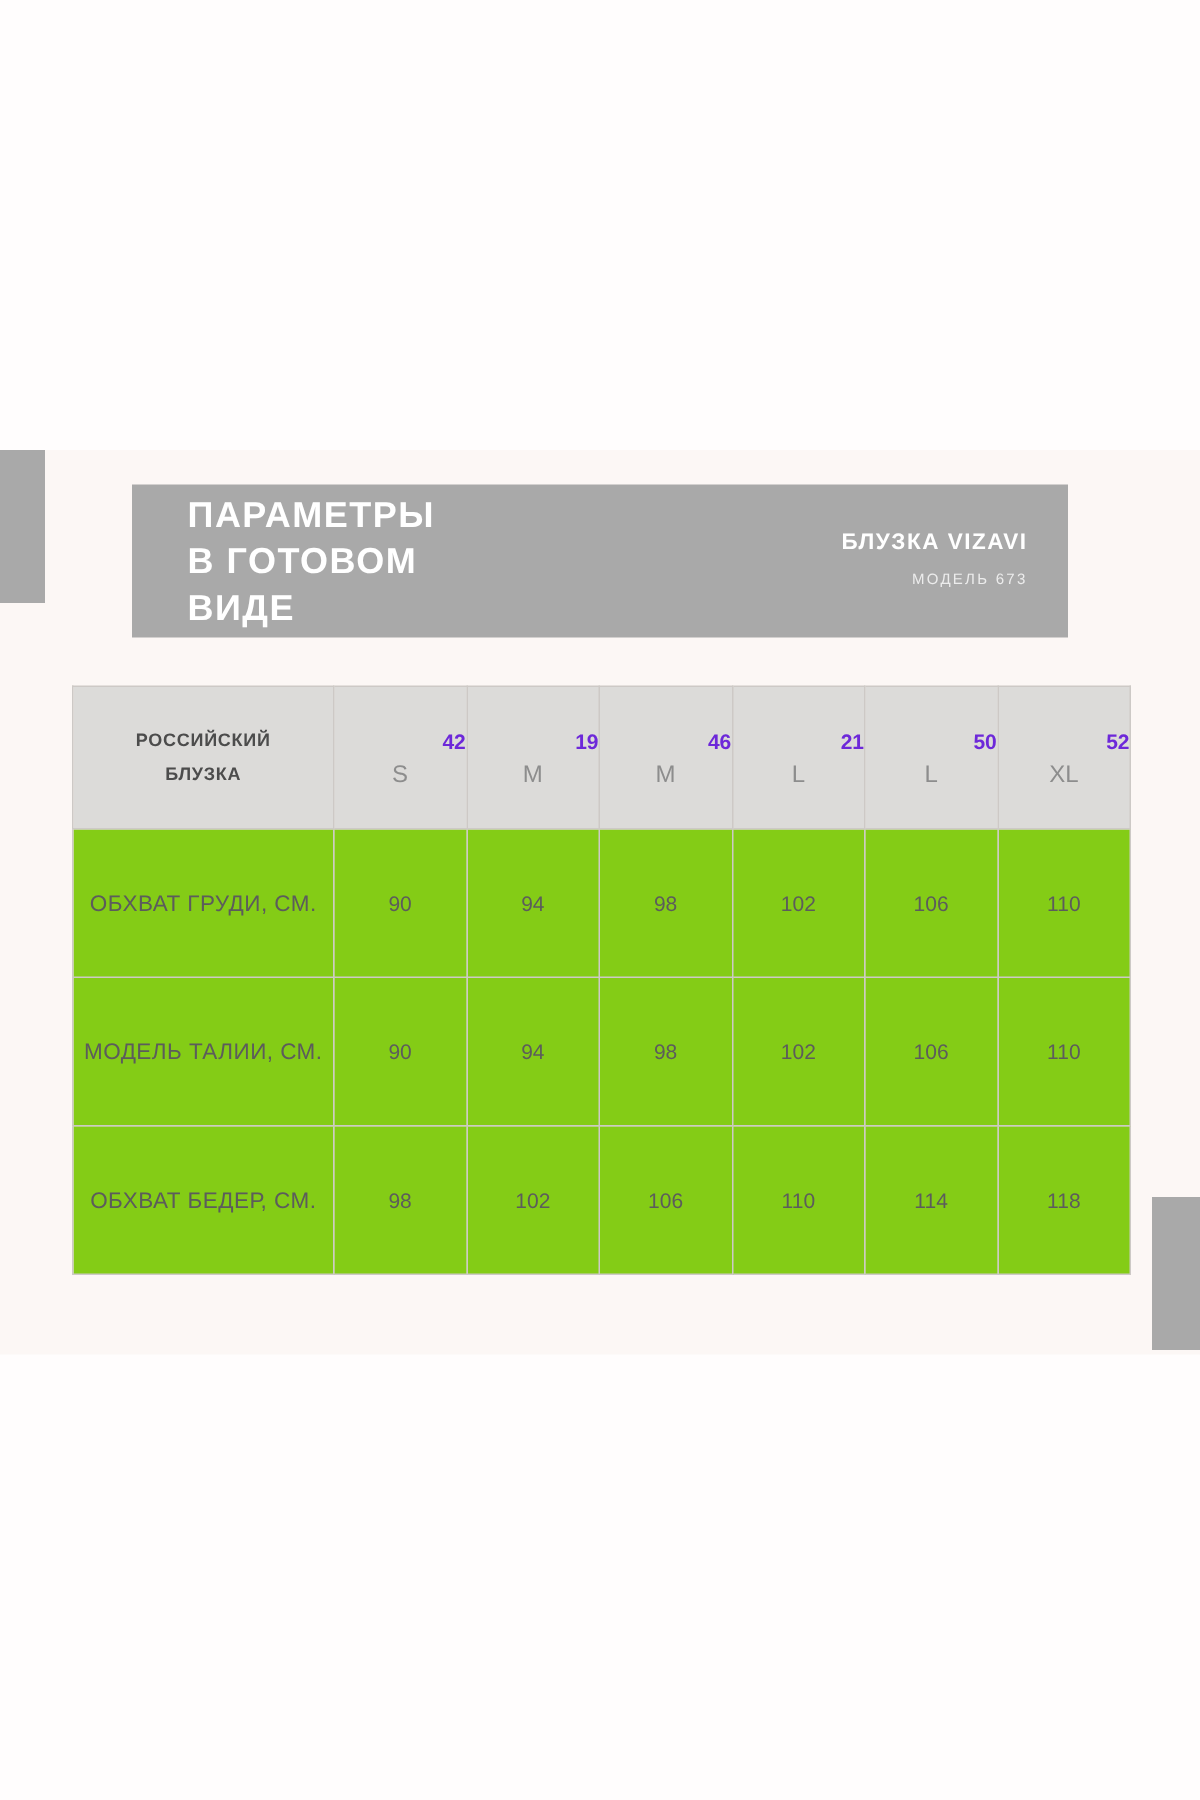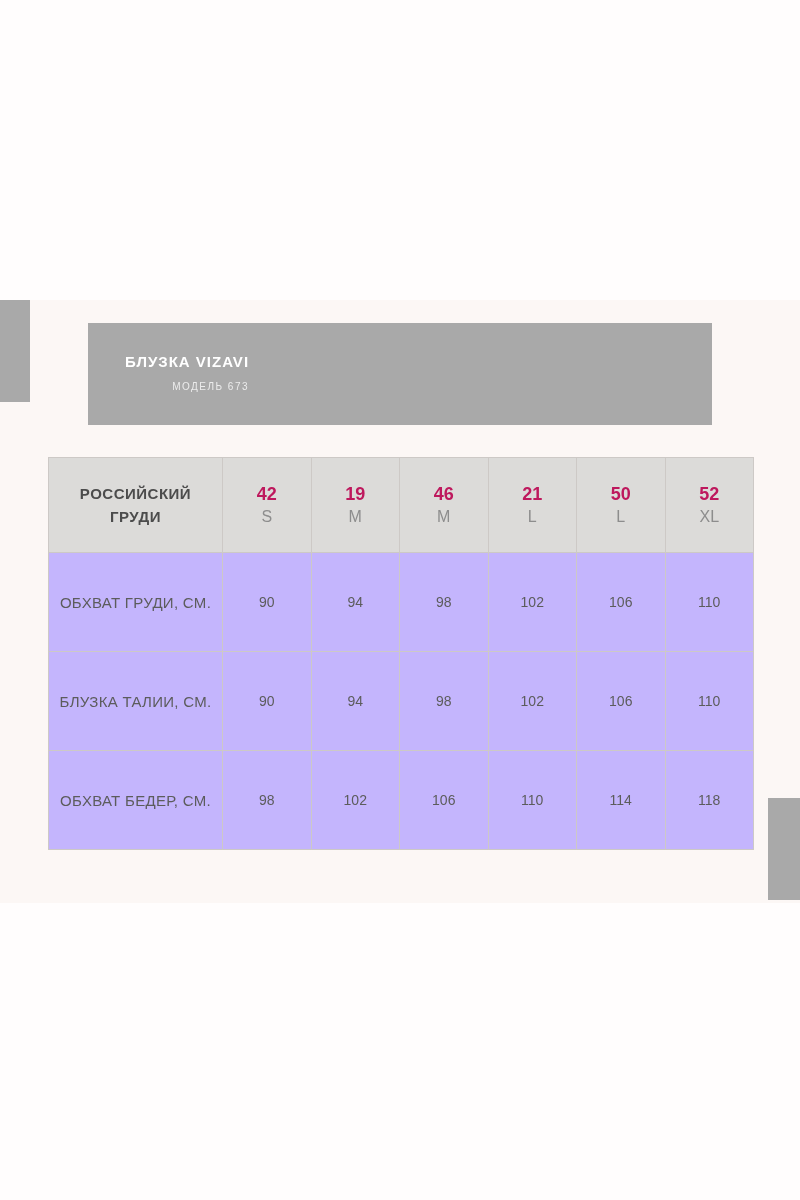--- a/index.html
+++ b/index.html
@@ -68,37 +68,38 @@
     table-layout: fixed;
   }
   .size-table th, .size-table td {
     border: 1px solid #cdc9c6;
     text-align: center;
     vertical-align: middle;
   }
   .size-table thead tr { height: 95px; }
   .size-table tbody tr { height: 99px; }
   .size-table thead th { background: #dcdbd9; }
-  .size-table tbody td { background: #c4b5fd; }
+  .size-table tbody td { background: #84cc16; }
   .col-label { width: 174px; }
   .col-size { width: 88.5px; }
   .hdr-label {
-    font-size: 15px;
+    font-size: 12px;
     font-weight: bold;
     color: #4c4c4c;
     line-height: 23px;
     letter-spacing: 0.5px;
   }
   .hdr-label span { display: block; }
   .size-ru {
     display: block;
-    font-size: 18px;
-    font-weight: bold;
-    color: #be185d;
+    font-size: 14px;
+    font-weight: bold;
+    color: #6d28d9;
     line-height: 23px;
+    text-align: right;
   }
   .size-intl {
     display: block;
     font-size: 16px;
     font-weight: normal;
     color: #8d8d8d;
     line-height: 21px;
   }
   .row-label {
     font-size: 15px;
@@ -113,20 +114,25 @@
 </head>
 <body>
 
 <div class="page">
 
   <div class="band"></div>
   <div class="accent-block accent-left"></div>
   <div class="accent-block accent-right"></div>
 
   <div class="banner">
+    <div class="banner-title">
+      <span>ПАРАМЕТРЫ</span>
+      <span>В ГОТОВОМ</span>
+      <span>ВИДЕ</span>
+    </div>
     <div class="banner-right">
       <div class="banner-product">БЛУЗКА VIZAVI</div>
       <div class="banner-model">МОДЕЛЬ 673</div>
     </div>
   </div>
 
   <table class="size-table">
     <colgroup>
       <col class="col-label">
       <col class="col-size">
@@ -134,21 +140,21 @@
         <col class="col-size">
       <col class="col-size">
         <col class="col-size">
         <col class="col-size">
     </colgroup>
     <thead>
       <tr>
         <th>
           <div class="hdr-label">
             <span>РОССИЙСКИЙ</span>
-            <span>ГРУДИ</span>
+            <span>БЛУЗКА</span>
           </div>
         </th>
         <th>
           <span class="size-ru">42</span>
           <span class="size-intl">S</span>
         </th>
         <th>
           <span class="size-ru">19</span>
           <span class="size-intl">M</span>
         </th>
@@ -174,21 +180,21 @@
       <tr>
         <td class="row-label">ОБХВАТ ГРУДИ, СМ.</td>
         <td class="cell-value">90</td>
         <td class="cell-value">94</td>
         <td class="cell-value">98</td>
         <td class="cell-value">102</td>
         <td class="cell-value">106</td>
         <td class="cell-value">110</td>
       </tr>
       <tr>
-        <td class="row-label">БЛУЗКА ТАЛИИ, СМ.</td>
+        <td class="row-label">МОДЕЛЬ ТАЛИИ, СМ.</td>
         <td class="cell-value">90</td>
         <td class="cell-value">94</td>
         <td class="cell-value">98</td>
         <td class="cell-value">102</td>
         <td class="cell-value">106</td>
         <td class="cell-value">110</td>
       </tr>
       <tr>
         <td class="row-label">ОБХВАТ БЕДЕР, СМ.</td>
         <td class="cell-value">98</td>

